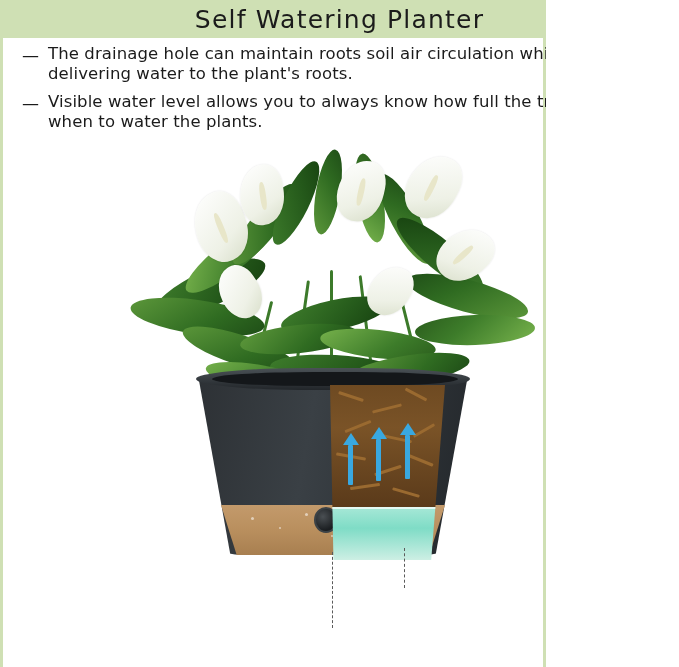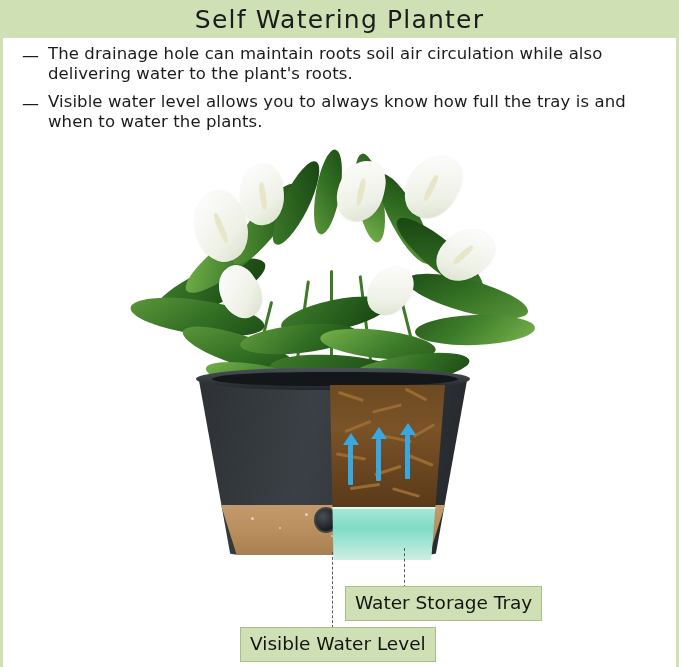--- a/index.html
+++ b/index.html
@@ -5,21 +5,21 @@
   html, body {
     margin: 0;
     padding: 0;
     background: #ffffff;
   }
   body {
     font-family: "DejaVu Sans", sans-serif;
   }
   #page {
     position: relative;
-    width: 679px;
+    width: 546px;
     height: 667px;
     background: #ffffff;
     overflow: hidden;
     text-decoration: underline;
   }
 
   
   .title-banner {
     position: absolute;
     left: 0;
@@ -373,16 +373,14 @@
       <div>
         <div class="arrow-shaft" style="left:75px; top:50px; height:44px;"></div>
         <div class="arrow-head" style="left:69.5px; top:38px;"></div>
       </div>
     </div>
   </div>
 
   <div class="leader" style="left:332px; top:552px; height:76px;"></div>
   <div class="leader" style="left:404px; top:548px; height:40px;"></div>
 
-  <div class="callout callout-storage">Water Storage Tray</div>
-  <div class="callout callout-level">Visible Water Level</div>
 
 </div>
 
 </body></html>

